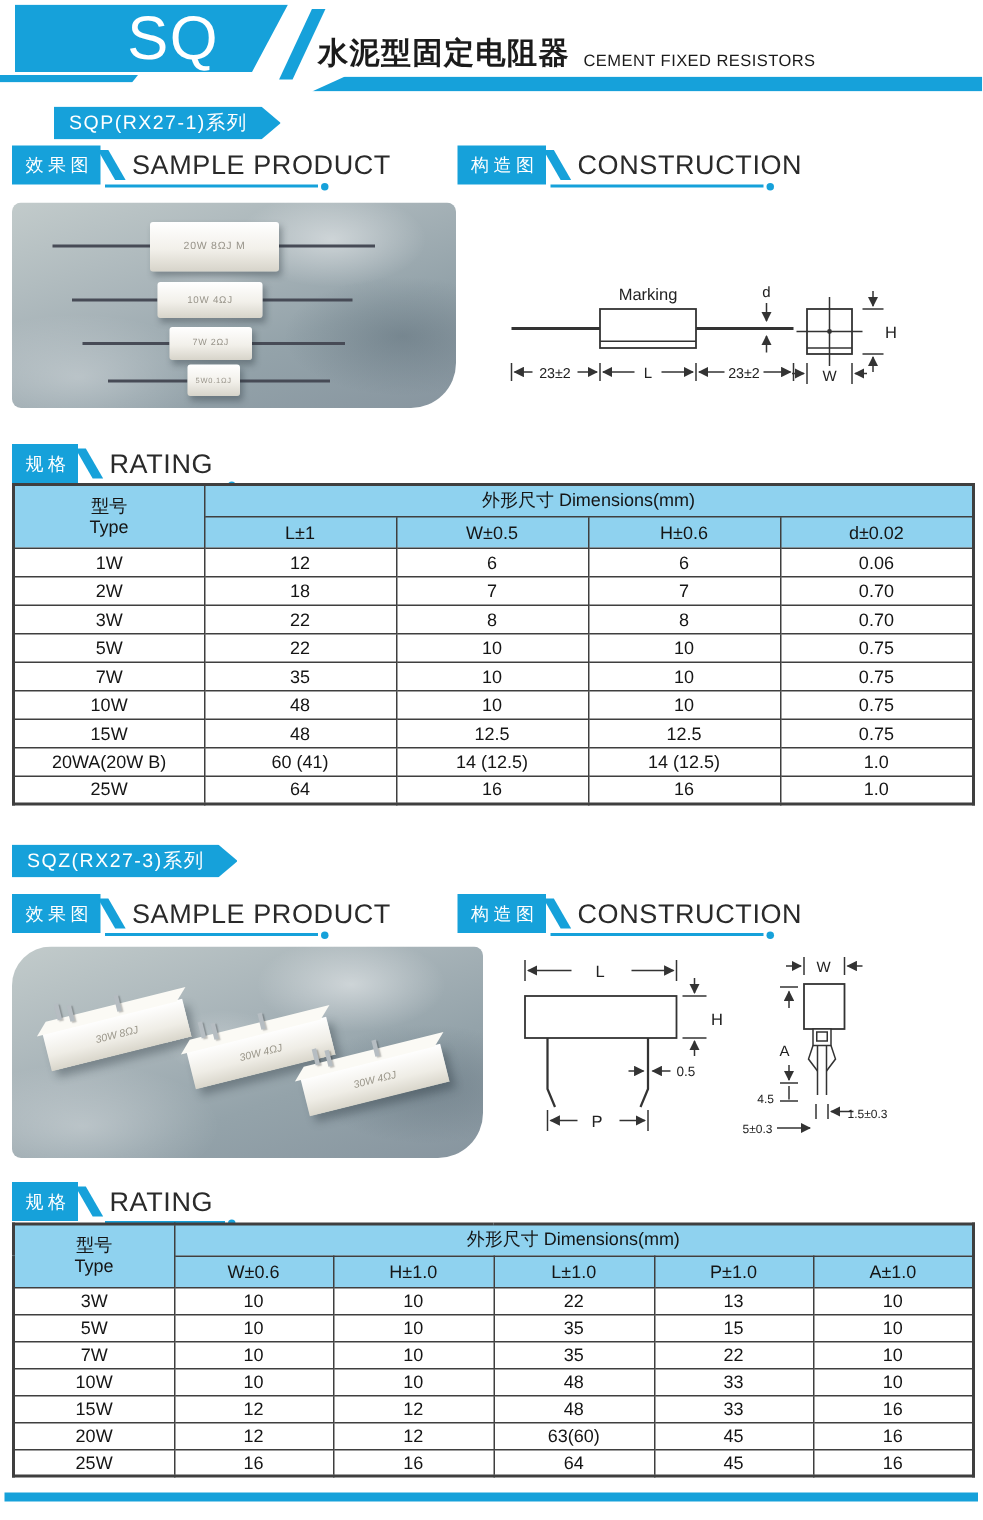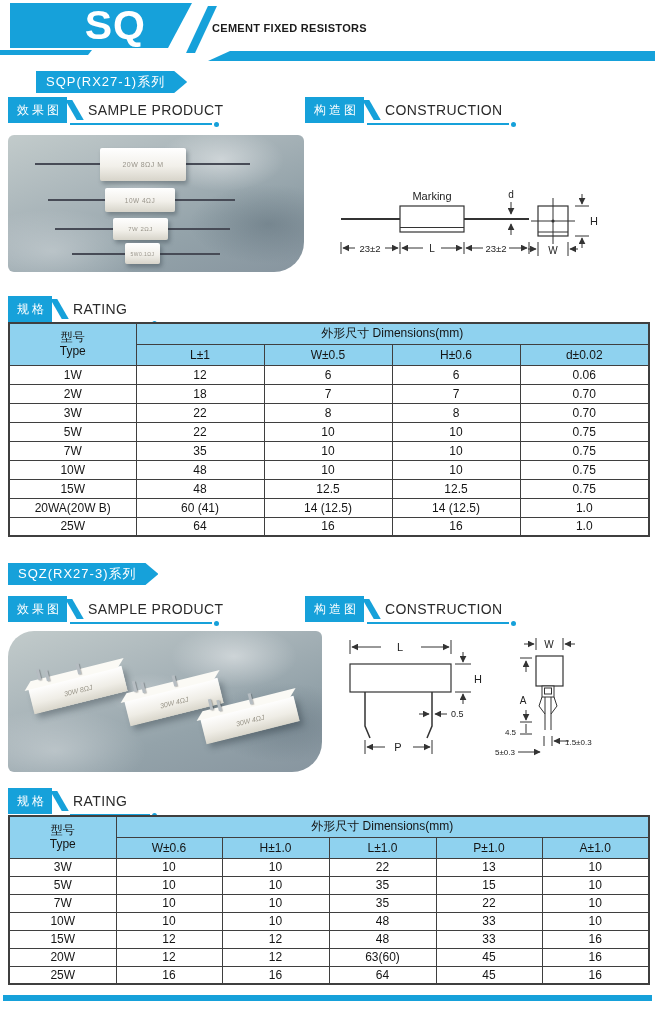--- a/index.html
+++ b/index.html
@@ -5,42 +5,42 @@
   * { box-sizing: border-box; margin: 0; padding: 0; }
   :root { --blue:#16a1da; --tblh:#8fd2ef; --bd:#3f3f3f; --ink:#1b1b1b; }
   html,body { width:655px; height:1013px; }
   body { position:relative; background:#fff; font-family:"Liberation Sans",sans-serif; color:var(--ink); overflow:hidden; }
   .abs { position:absolute; }
 
   
   .logo-block { left:10px; top:3px; width:182px; height:45px; background:var(--blue);
     clip-path:polygon(0 0,100% 0,calc(100% - 24px) 100%,0 100%);
     display:flex; align-items:center; justify-content:flex-end; padding-right:46px; }
-  .logo-text { color:#fff; font-size:41px; font-weight:bold; letter-spacing:1px; line-height:1; }
+  .logo-text { color:#fff; font-size:41px; font-weight:normal; letter-spacing:1px; line-height:1; }
   .logo-underline { left:0; top:50px; width:92px; height:5px; background:var(--blue);
     clip-path:polygon(0 0,100% 0,calc(100% - 4px) 100%,0 100%); }
   .slash-stripe { left:197px; top:6px; width:9px; height:47px; background:var(--blue); transform:skewX(-25deg); }
   .title-bar { left:208px; top:51px; width:447px; height:10px; background:var(--blue);
     clip-path:polygon(22px 0,100% 0,100% 100%,0 100%); }
   .title-row { left:212px; top:22px; display:flex; align-items:flex-end; gap:9px; }
   .title-cn { font-size:20px; font-weight:bold; letter-spacing:1px; }
-  .title-en { font-size:11px; letter-spacing:0.3px; padding-bottom:2px;font-weight:bold; }
+  .title-en { font-size:11px; letter-spacing:0.3px; padding-bottom:2px; }
 
   
   .series-banner { left:8px; height:22px; background:var(--blue); color:#fff;
     font-size:13px; letter-spacing:1px; display:inline-flex; align-items:center;
     padding:0 22px 0 10px;
     clip-path:polygon(0 0,calc(100% - 13px) 0,100% 50%,calc(100% - 13px) 100%,0 100%); }
 
   
   .sec-label { height:20px; display:flex; align-items:center; }
   .sec-label .cn { background:var(--blue); color:#fff; font-size:12px; letter-spacing:3px;
     height:26px; display:flex; align-items:center; padding:0 5px 0 9px; }
   .sec-label .slash { width:7px; height:20px; background:var(--blue); transform:skewX(30deg); margin-left:4px; }
-  .sec-label .en { font-size:14px; color:#2a2a2a; margin-left:10px; letter-spacing:0.4px; white-space:nowrap; }
+  .sec-label .en { font-size:18px; color:#2a2a2a; margin-left:10px; letter-spacing:0.4px; white-space:nowrap; }
   .sec-label .underline { position:absolute; left:62px; bottom:-5px; height:2px; background:var(--blue); }
   .sec-label .underline .dot { position:absolute; right:-7px; top:-1.5px; width:5px; height:5px;
     border-radius:50%; background:var(--blue); }
   .u-long { width:142px; } .u-short { width:80px; }
 
   
   .photo { overflow:hidden;
     background-image:
       radial-gradient(ellipse 90px 45px at 72% 18%, rgba(255,255,255,.45), transparent 70%),
       radial-gradient(ellipse 130px 60px at 15% 85%, rgba(255,255,255,.30), transparent 70%),
@@ -83,20 +83,21 @@
 </head>
 <body>
 
 <div class="abs logo-block">
   <span class="logo-text">SQ</span>
 </div>
 <div class="abs logo-underline"></div>
 <div class="abs slash-stripe"></div>
 <div class="abs title-bar"></div>
 <div class="abs title-row">
+  <span class="title-cn">水泥型固定电阻器</span>
   <span class="title-en">CEMENT FIXED RESISTORS</span>
 </div>
 
 <div class="abs series-banner" style="top:71px;margin-left:28px;">SQP(RX27-1)系列</div>
 
 <div class="abs sec-label" style="left:8px; top:100px;">
   <span class="cn">效果图</span>
   <span class="slash"></span>
   <span class="en">SAMPLE PRODUCT</span>
   <span class="underline u-long">

